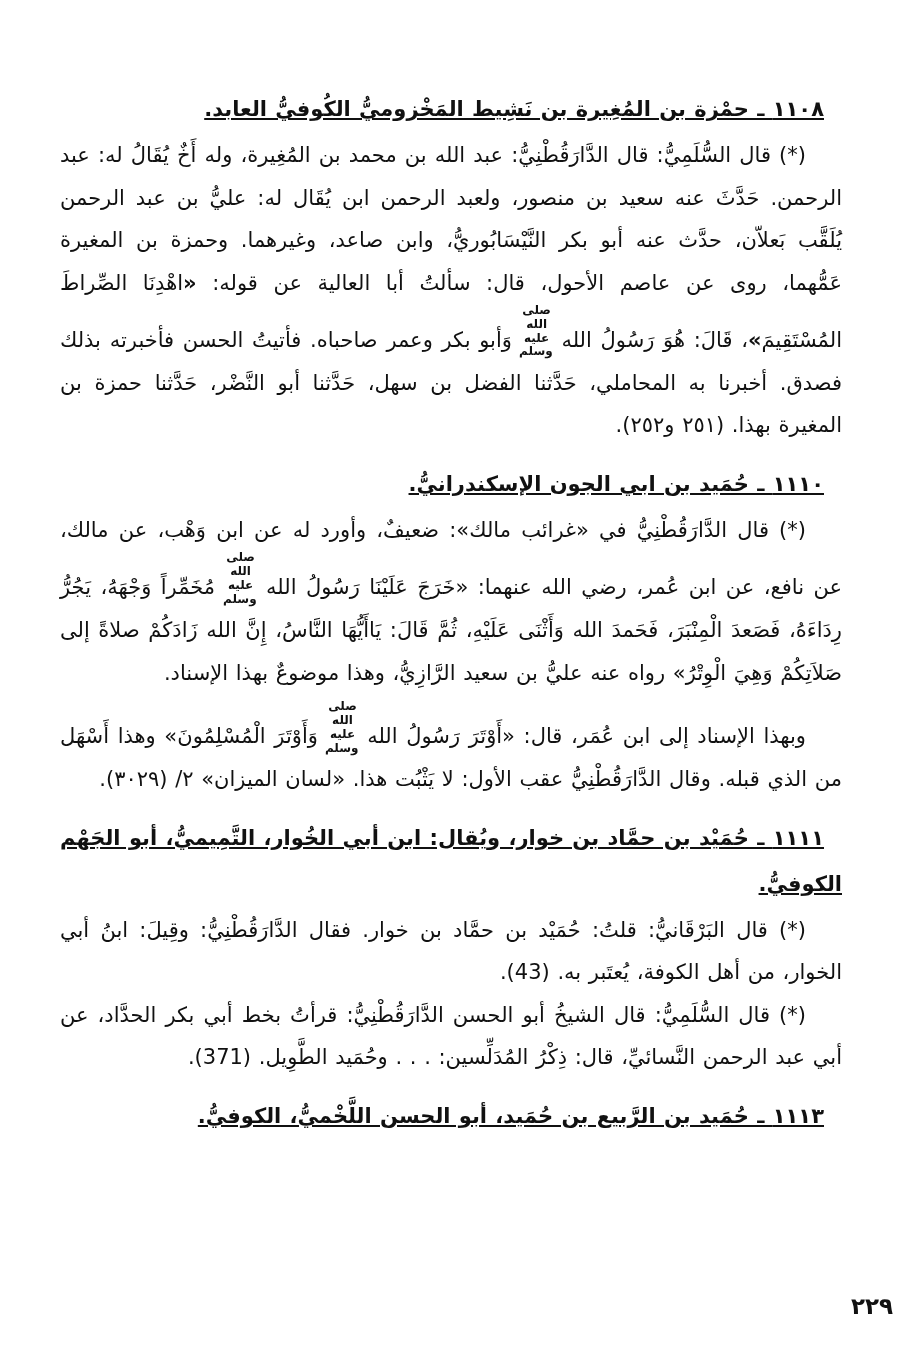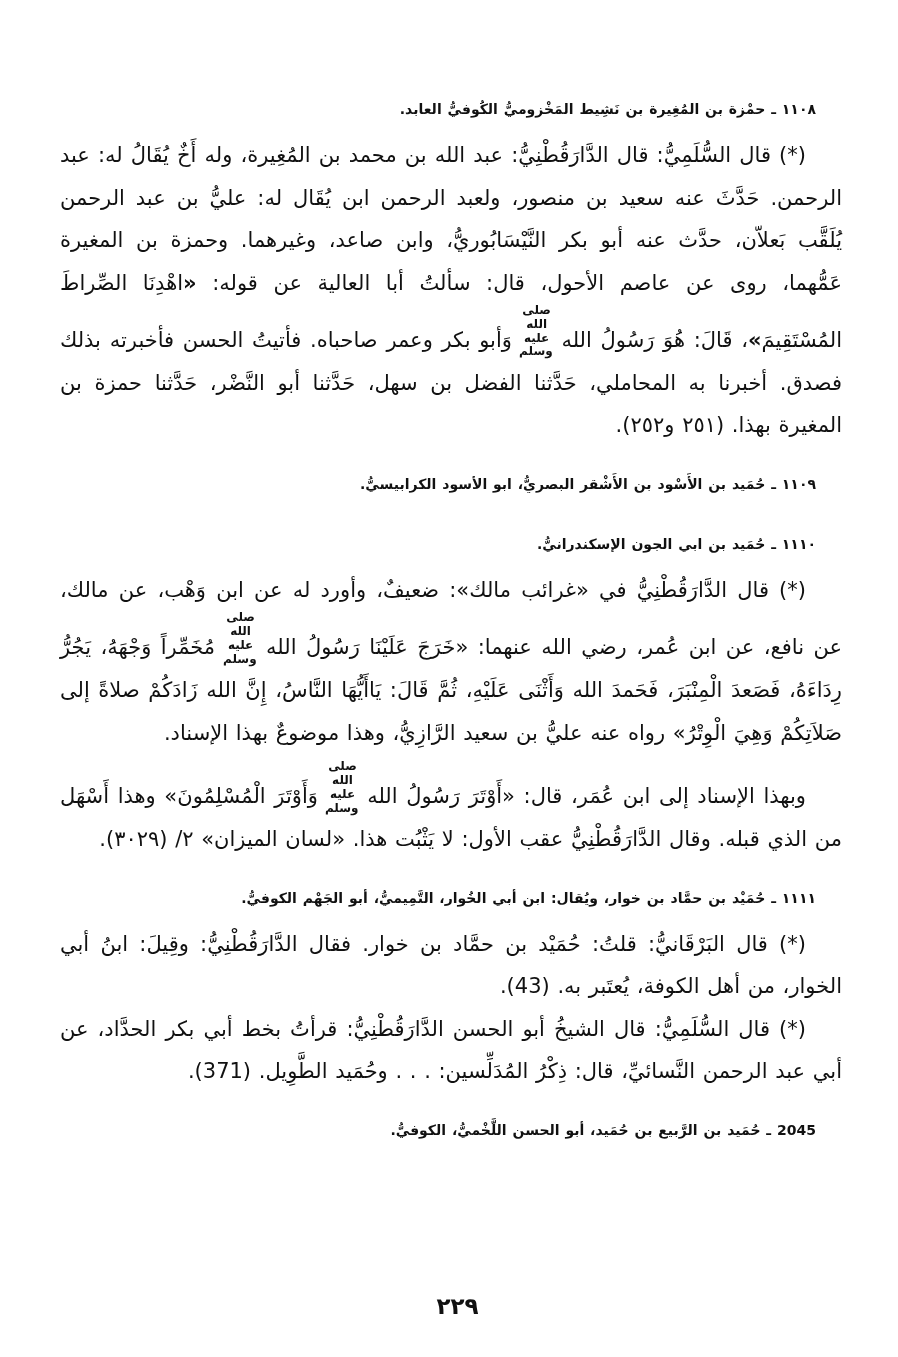--- a/index.html
+++ b/index.html
@@ -14,27 +14,28 @@
     overflow:hidden;
     box-sizing:border-box;
   }
   .text-block{
     position:absolute;
     top:72px;right:56px;left:60px;
     box-sizing:border-box;
   }
   .entry{margin:0;padding:0;}
   .heading{
-    font-size:14px;
+    font-size:21px;
     font-weight:bold;
     line-height:46px;
     text-align:justify;
     text-indent:18px;
-    margin:14px 8px 2px 0;
+    margin:14px 0 2px 0;
     word-spacing:1px;
+    text-decoration:underline;
   }
   .para{
     font-size:21px;
     line-height:42.5px;
     text-align:justify;
     text-indent:36px;
     margin:0 0 6px 0;
     word-spacing:1px;
   }
   .para:last-child{margin-bottom:0;}
@@ -47,58 +48,56 @@
     line-height:1.15;
     text-align:center;
     vertical-align:-8px;
     text-indent:0;
   }
   .saw span{display:block;}
   
   .qb{font-weight:bold;}
   .page-number{
     position:absolute;
-    bottom:38px;left:0;right:16px;
-    text-align:center;
+    bottom:38px;left:0;right:5px;
     font-size:23px;
     font-weight:bold;
     letter-spacing:2px;
     padding-left:33px;
   }
 </style>
 </head>
 <body>
 
 <div class="page">
   <div class="text-block">
 
     <section class="entry">
       <h2 class="heading">١١٠٨ ـ حمْزة بن المُغِيرة بن نَشِيط المَخْزوميُّ الكُوفيُّ العابد.</h2>
       <p class="para">(*) قال السُّلَمِيُّ: قال الدَّارَقُطْنِيُّ: عبد الله بن محمد بن المُغِيرة، وله أَخٌ يُقَالُ له: عبد الرحمن. حَدَّثَ عنه سعيد بن منصور، ولعبد الرحمن ابن يُقَال له: عليُّ بن عبد الرحمن يُلَقَّب بَعلاّن، حدَّث عنه أبو بكر النَّيْسَابُوريُّ، وابن صاعد، وغيرهما. وحمزة بن المغيرة عَمُّهما، روى عن عاصم الأحول، قال: سألتُ أبا العالية عن قوله: <span class="qb">«</span>اهْدِنَا الصِّراطَ المُسْتَقِيمَ<span class="qb">»</span>، قَالَ: هُوَ رَسُولُ الله <span class="saw"><span>صلى الله</span><span>عليه وسلم</span></span> وَأبو بكر وعمر صاحباه. فأتيتُ الحسن فأخبرته بذلك فصدق. أخبرنا به المحاملي، حَدَّثنا الفضل بن سهل، حَدَّثنا أبو النَّضْر، حَدَّثنا حمزة بن المغيرة بهذا. (٢٥١ و٢٥٢).</p>
     </section>
 
     <section class="entry">
-      <h2 class="heading">١١٠٩ ـ حُمَيد بن الأَسْود بن الأَشْقر البصريُّ، ابو الأسود الكرابيسيُّ.</h2>
     </section>
 
     <section class="entry">
       <h2 class="heading">١١١٠ ـ حُمَيد بن ابي الجون الإسكندرانيُّ.</h2>
       <p class="para">(*) قال الدَّارَقُطْنِيُّ في «غرائب مالك»: ضعيفٌ، وأورد له عن ابن وَهْب، عن مالك، عن نافع، عن ابن عُمر، رضي الله عنهما: «خَرَجَ عَلَيْنَا رَسُولُ الله <span class="saw"><span>صلى الله</span><span>عليه وسلم</span></span> مُخَمِّراً وَجْهَهُ، يَجُرُّ رِدَاءَهُ، فَصَعدَ الْمِنْبَرَ، فَحَمدَ الله وَأَثْنَى عَلَيْهِ، ثُمَّ قَالَ: يَاأَيُّهَا النَّاسُ، إِنَّ الله زَادَكُمْ صلاةً إلى صَلاَتِكُمْ وَهِيَ الْوِتْرُ» رواه عنه عليُّ بن سعيد الرَّازِيُّ، وهذا موضوعٌ بهذا الإسناد.</p>
       <p class="para">وبهذا الإسناد إلى ابن عُمَر، قال: «أَوْتَرَ رَسُولُ الله <span class="saw"><span>صلى الله</span><span>عليه وسلم</span></span> وَأَوْتَرَ الْمُسْلِمُونَ» وهذا أَسْهَل من الذي قبله. وقال الدَّارَقُطْنِيُّ عقب الأول: لا يَثْبُت هذا. «لسان الميزان» ٢/ (٣٠٢٩).</p>
     </section>
 
     <section class="entry">
       <h2 class="heading">١١١١ ـ حُمَيْد بن حمَّاد بن خوار، ويُقال: ابن أبي الخُوار، التَّمِيميُّ، أبو الجَهْم الكوفيُّ.</h2>
       <p class="para">(*) قال البَرْقَانيُّ: قلتُ: حُمَيْد بن حمَّاد بن خوار. فقال الدَّارَقُطْنِيُّ: وقِيلَ: ابنُ أبي الخوار، من أهل الكوفة، يُعتَبر به. (43).</p>
     </section>
 
     <section class="entry">
       <p class="para">(*) قال السُّلَمِيُّ: قال الشيخُ أبو الحسن الدَّارَقُطْنِيُّ: قرأتُ بخط أبي بكر الحدَّاد، عن أبي عبد الرحمن النَّسائيِّ، قال: ذِكْرُ المُدَلِّسين: . . . وحُمَيد الطَّوِيل. (371).</p>
     </section>
 
     <section class="entry">
-      <h2 class="heading">2045 ـ حُمَيد بن الرَّبيع بن حُمَيد، أبو الحسن اللَّخْميُّ، الكوفيُّ.</h2>
+      <h2 class="heading">١١١٣ ـ حُمَيد بن الرَّبيع بن حُمَيد، أبو الحسن اللَّخْميُّ، الكوفيُّ.</h2>
     </section>
 
   </div>
 
   <div class="page-number">٢٢٩</div>
 </div>
 
 </body></html>

